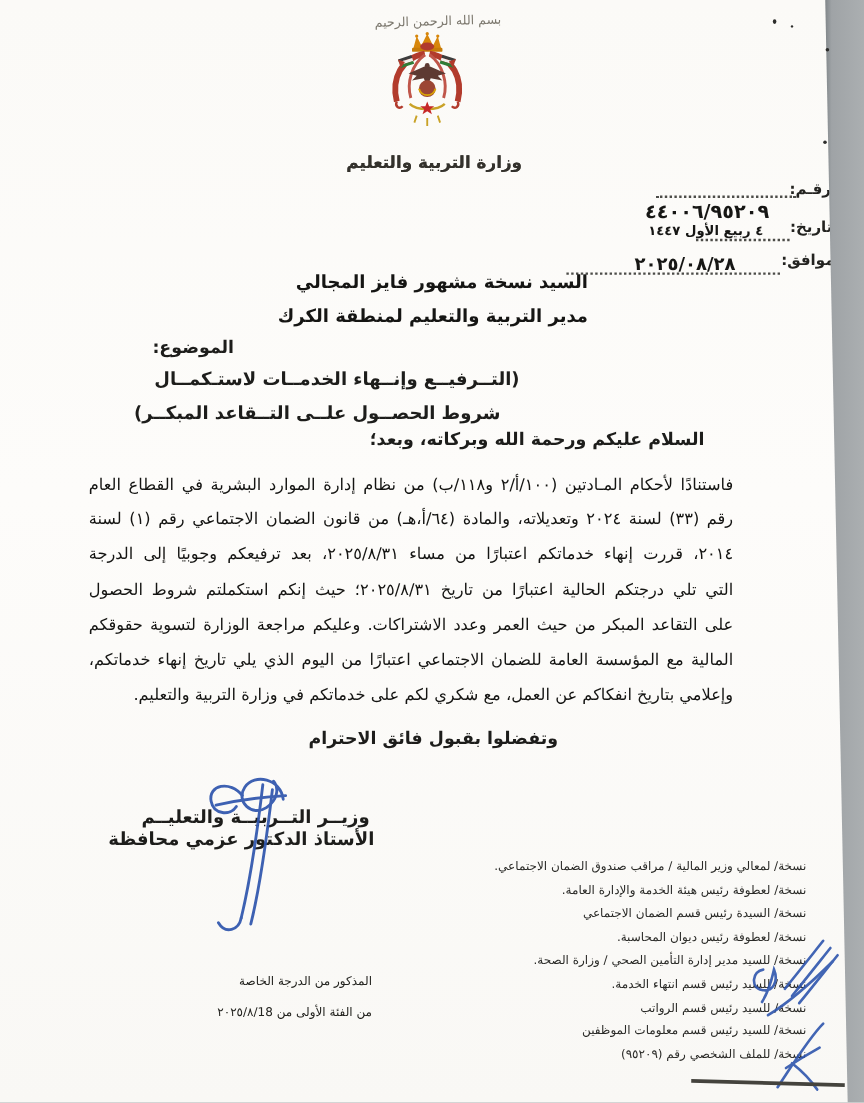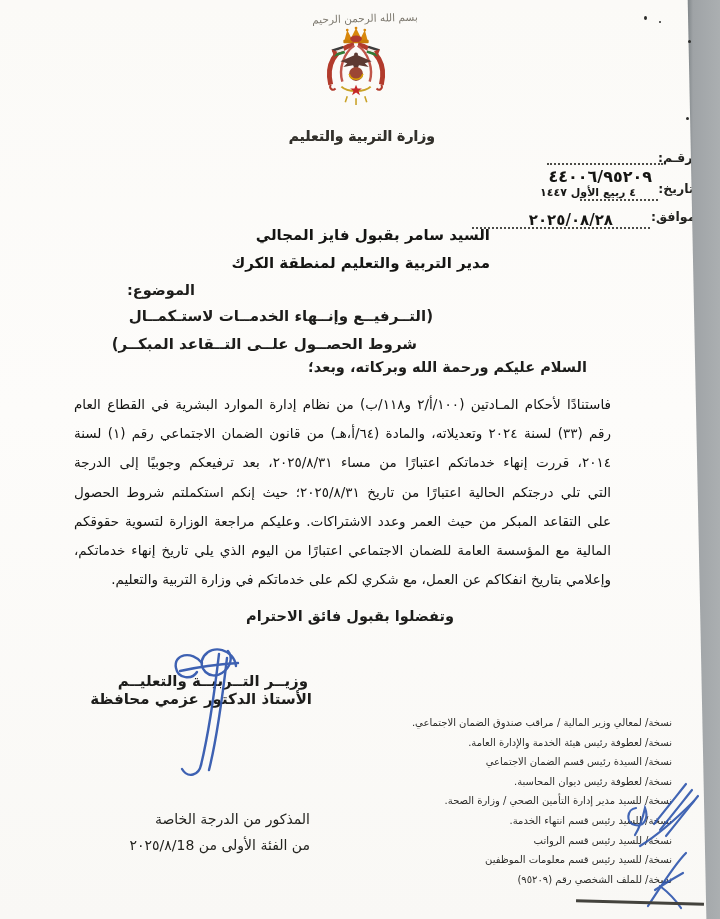--- a/index.html
+++ b/index.html
@@ -13,47 +13,47 @@
   
   .bismillah{left:295px;top:12px;width:140px;text-align:center;font-size:10.5px;color:#7d796f;transform:rotate(-1.5deg);}
   .crest{left:318px;top:26px;}
   .ministry{left:285px;top:110px;width:150px;text-align:right;font-size:14px;font-weight:bold;color:#33312c;text-shadow:0 0 .5px #55524a;margin-top:18px;}
   
   .ref-label{font-size:12.5px;color:#232320;font-weight:bold;}
   .dots{border-bottom:2px dotted #4c4c48;height:0;}
   .ref-val{font-weight:bold;color:#161614;}
   #ref-num-label{right:18px;top:150px;}
   #dots-num{right:57px;top:163px;width:116px;}
-  #ref-num-value{right:68px;top:167px;font-size:16px;direction:ltr;letter-spacing:1.5px;}
+  #ref-num-value{right:79px;top:167px;font-size:16px;direction:ltr;letter-spacing:1.5px;}
   #date-label{right:17px;top:181px;}
   #dots-date{right:62px;top:199px;width:78px;}
   #date-value{right:84px;top:186px;font-size:11px;}
   #greg-label{right:15px;top:209px;}
   #dots-greg{right:70px;top:227px;width:178px;}
   #greg-value{right:107px;top:211px;font-size:15px;}
   
   .addressee{right:230px;top:221px;text-align:right;font-size:15px;font-weight:bold;line-height:28px;color:#151513;}
   
   #subject-label{left:103px;top:282px;font-size:14.5px;font-weight:bold;margin-left:24px;}
   #subject-line1{right:287px;top:307px;font-size:15px;font-weight:bold;margin-left:28px;}
   #subject-line2{right:303px;top:335px;font-size:15px;font-weight:bold;}
   
   #greeting{right:133px;top:359px;font-size:14.5px;font-weight:bold;margin-left:47px;}
   .body{left:55px;top:390px;width:537px;font-size:13.5px;line-height:29.2px;color:#141412;margin-left:19px;}
   .body-line{text-align:justify;text-align-last:justify;}
   .body-line.last{text-align-last:right;}
-  #closing{left:235px;top:608px;width:230px;text-align:center;font-size:14.5px;font-weight:bold;}
+  #closing{left:235px;top:608px;width:230px;font-size:14.5px;font-weight:bold;}
   
   #minister-title{right:412px;top:636px;font-size:15px;font-weight:bold;margin-top:36px;}
   #minister-name{right:408px;top:690px;font-size:15px;font-weight:bold;}
   .sig{left:148px;top:636px;}
   
   .cc{right:48px;top:713px;text-align:right;font-size:10px;line-height:19.6px;color:#2b2b28;}
   
-  .note{right:410px;top:806px;text-align:right;font-size:14px;line-height:26px;color:#23231f;}
+  .note{right:410px;top:806px;text-align:right;font-size:10px;line-height:26px;color:#23231f;}
   
   .edge{right:0;top:0;width:34px;height:919px;
     background:linear-gradient(90deg,#777d80 0px,#9fa3a6 7px,#abafb1 100%);
     clip-path:polygon(5% 0,100% 0,100% 100%,60% 100%);}
   .bottom-line{left:576px;top:901px;width:128px;height:3px;background:#44433d;transform:rotate(1.6deg);}
   .speck{background:#2d2d2b;border-radius:50%;}
 </style>
 </head>
 <body>
 
@@ -108,21 +108,21 @@
 
   <div class="abs ref-label txt" id="date-label">التاريخ:</div>
   <div class="abs dots" id="dots-date"></div>
   <div class="abs ref-val txt" id="date-value">٤ ربيع الأول ١٤٤٧</div>
 
   <div class="abs ref-label txt" id="greg-label">الموافق:</div>
   <div class="abs dots" id="dots-greg"></div>
   <div class="abs ref-val txt" id="greg-value">٢٠٢٥/٠٨/٢٨</div>
 
   <div class="abs addressee">
-    <div class="txt">السيد سامر بقبول فايز المجالي</div>
+    <div class="txt">السيد نسخة مشهور فايز المجالي</div>
     <div class="txt">مدير التربية والتعليم لمنطقة الكرك</div>
   </div>
 
   <div class="abs txt" id="subject-label">الموضوع:</div>
   <div class="abs txt" id="subject-line1">(التــرفيــع وإنــهاء الخدمــات لاستـكمــال</div>
   <div class="abs txt" id="subject-line2">شروط الحصــول علــى التــقاعد المبكــر)</div>
 
   <div class="abs txt" id="greeting">السلام عليكم ورحمة الله وبركاته، وبعد؛</div>
 
   <div class="abs body">

